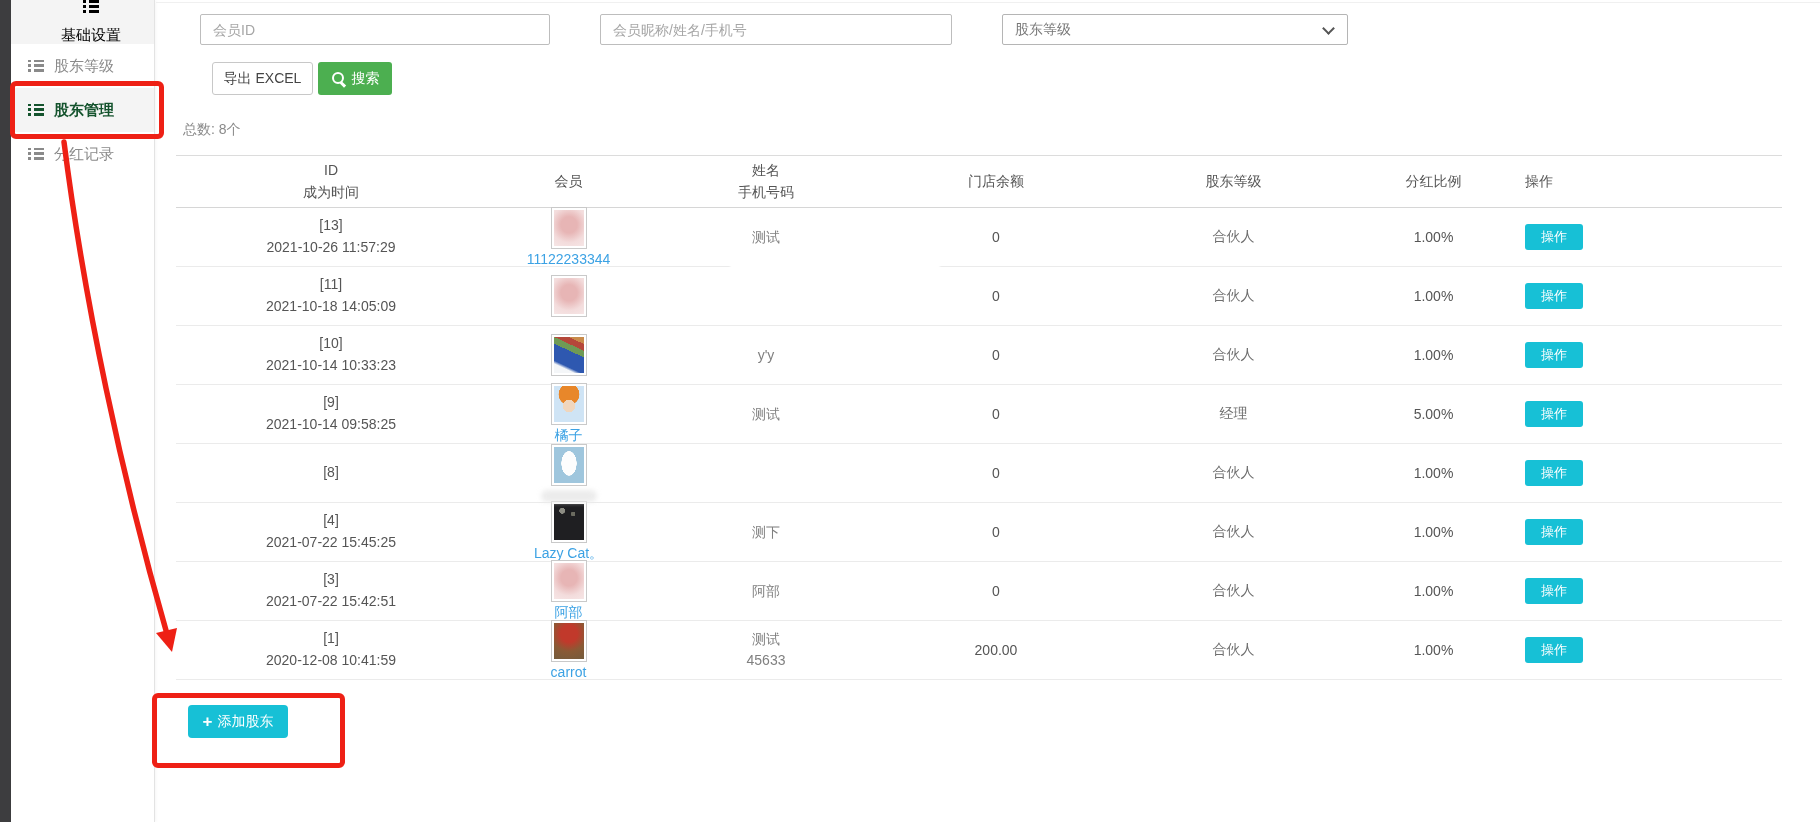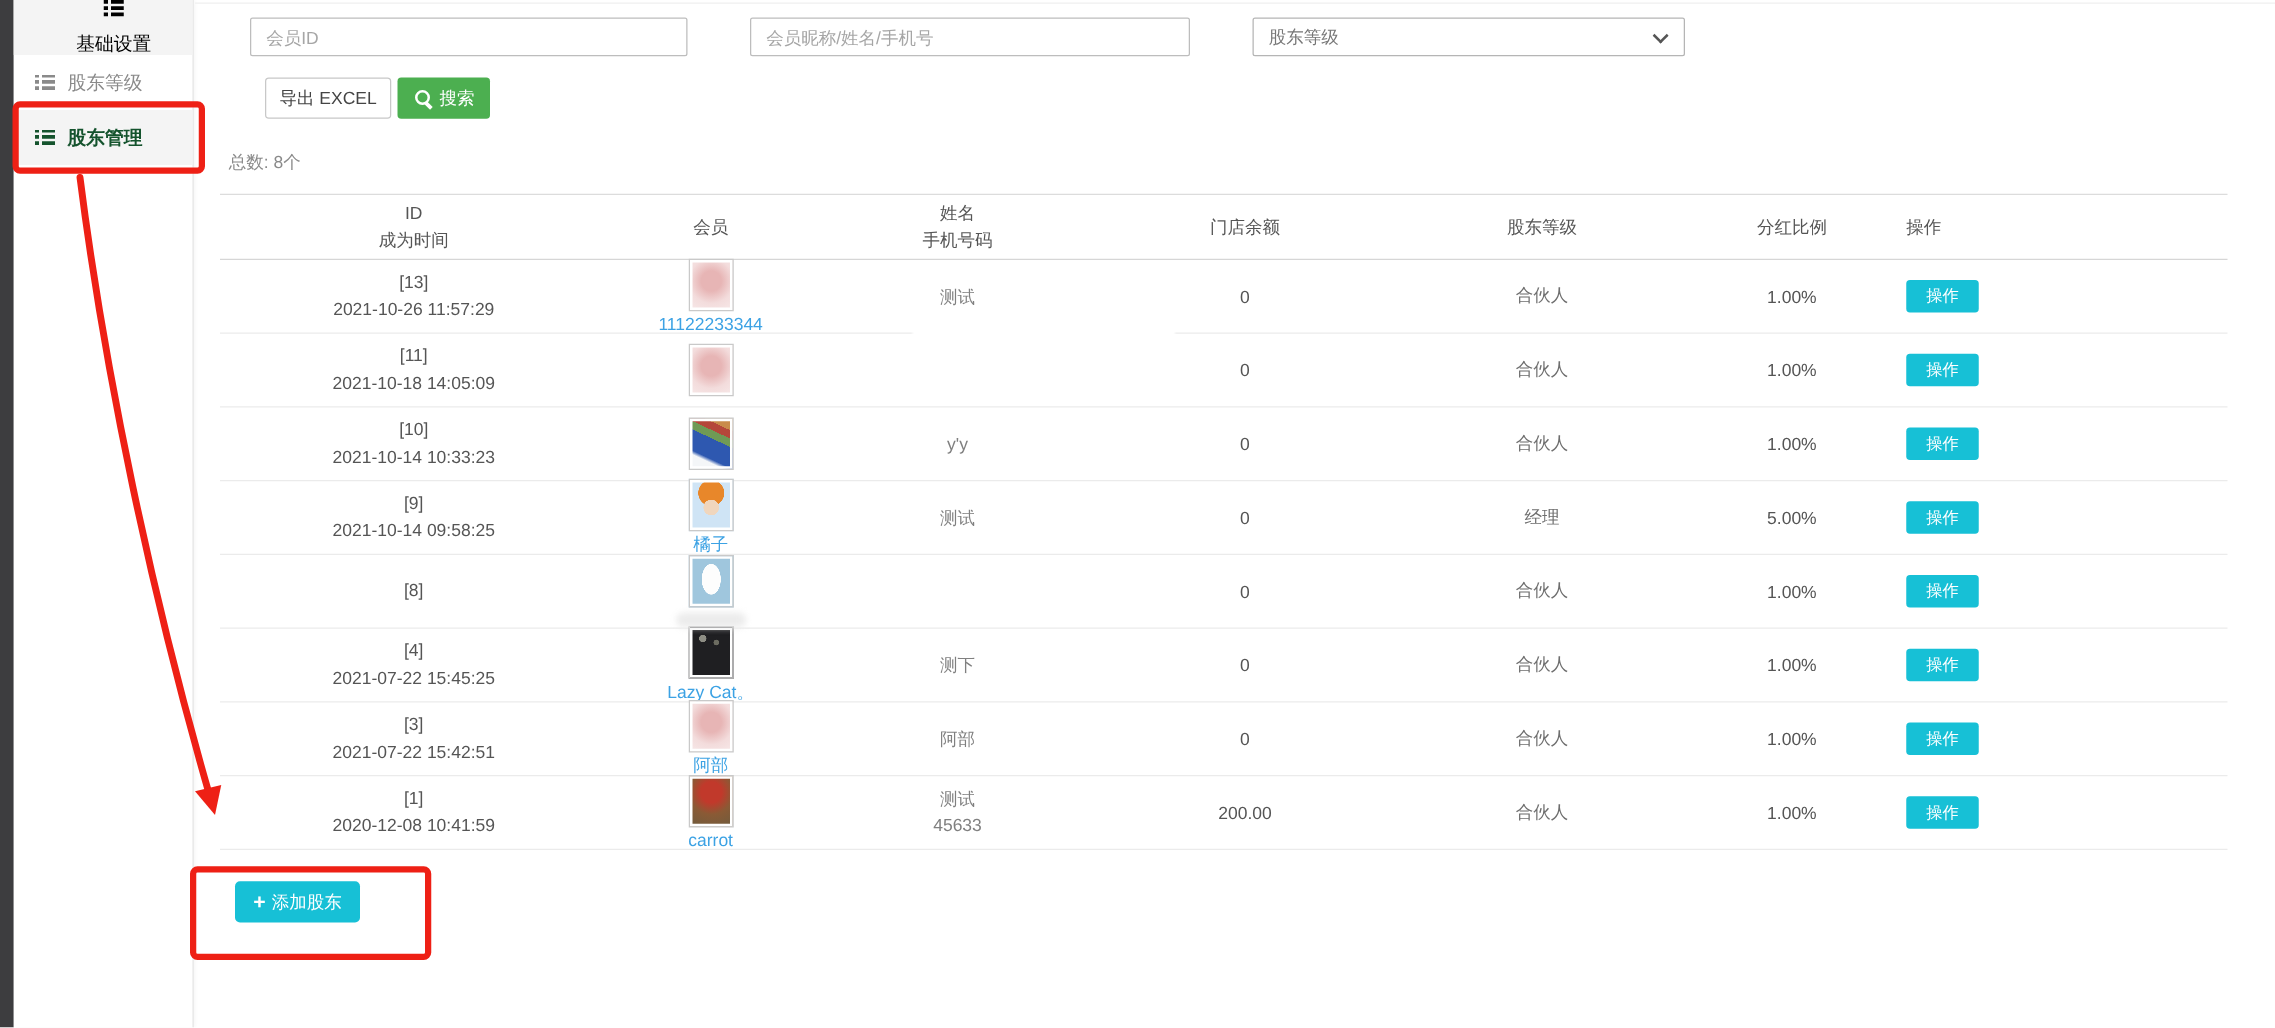--- a/index.html
+++ b/index.html
@@ -119,20 +119,28 @@
     <span>股东等级</span>
   </div>
   <div class="side-item shaded strong">
     <span class="list-icon">
         <i></i>
         <i></i>
         <i></i>
       </span>
     <span>股东管理</span>
   </div>
+  <div class="side-item">
+    <span class="list-icon">
+        <i></i>
+        <i></i>
+        <i></i>
+      </span>
+    <span>分红记录</span>
+  </div>
 </aside>
 
 <div class="top-line"></div>
 
 <input id="member-id-input" class="txt-input" placeholder="会员ID" style="">
 <input id="keyword-input" class="txt-input" placeholder="会员昵称/姓名/手机号" style="">
 <div class="select-box">
   <span>股东等级</span>
   <span class="chev"></span>
 </div>

